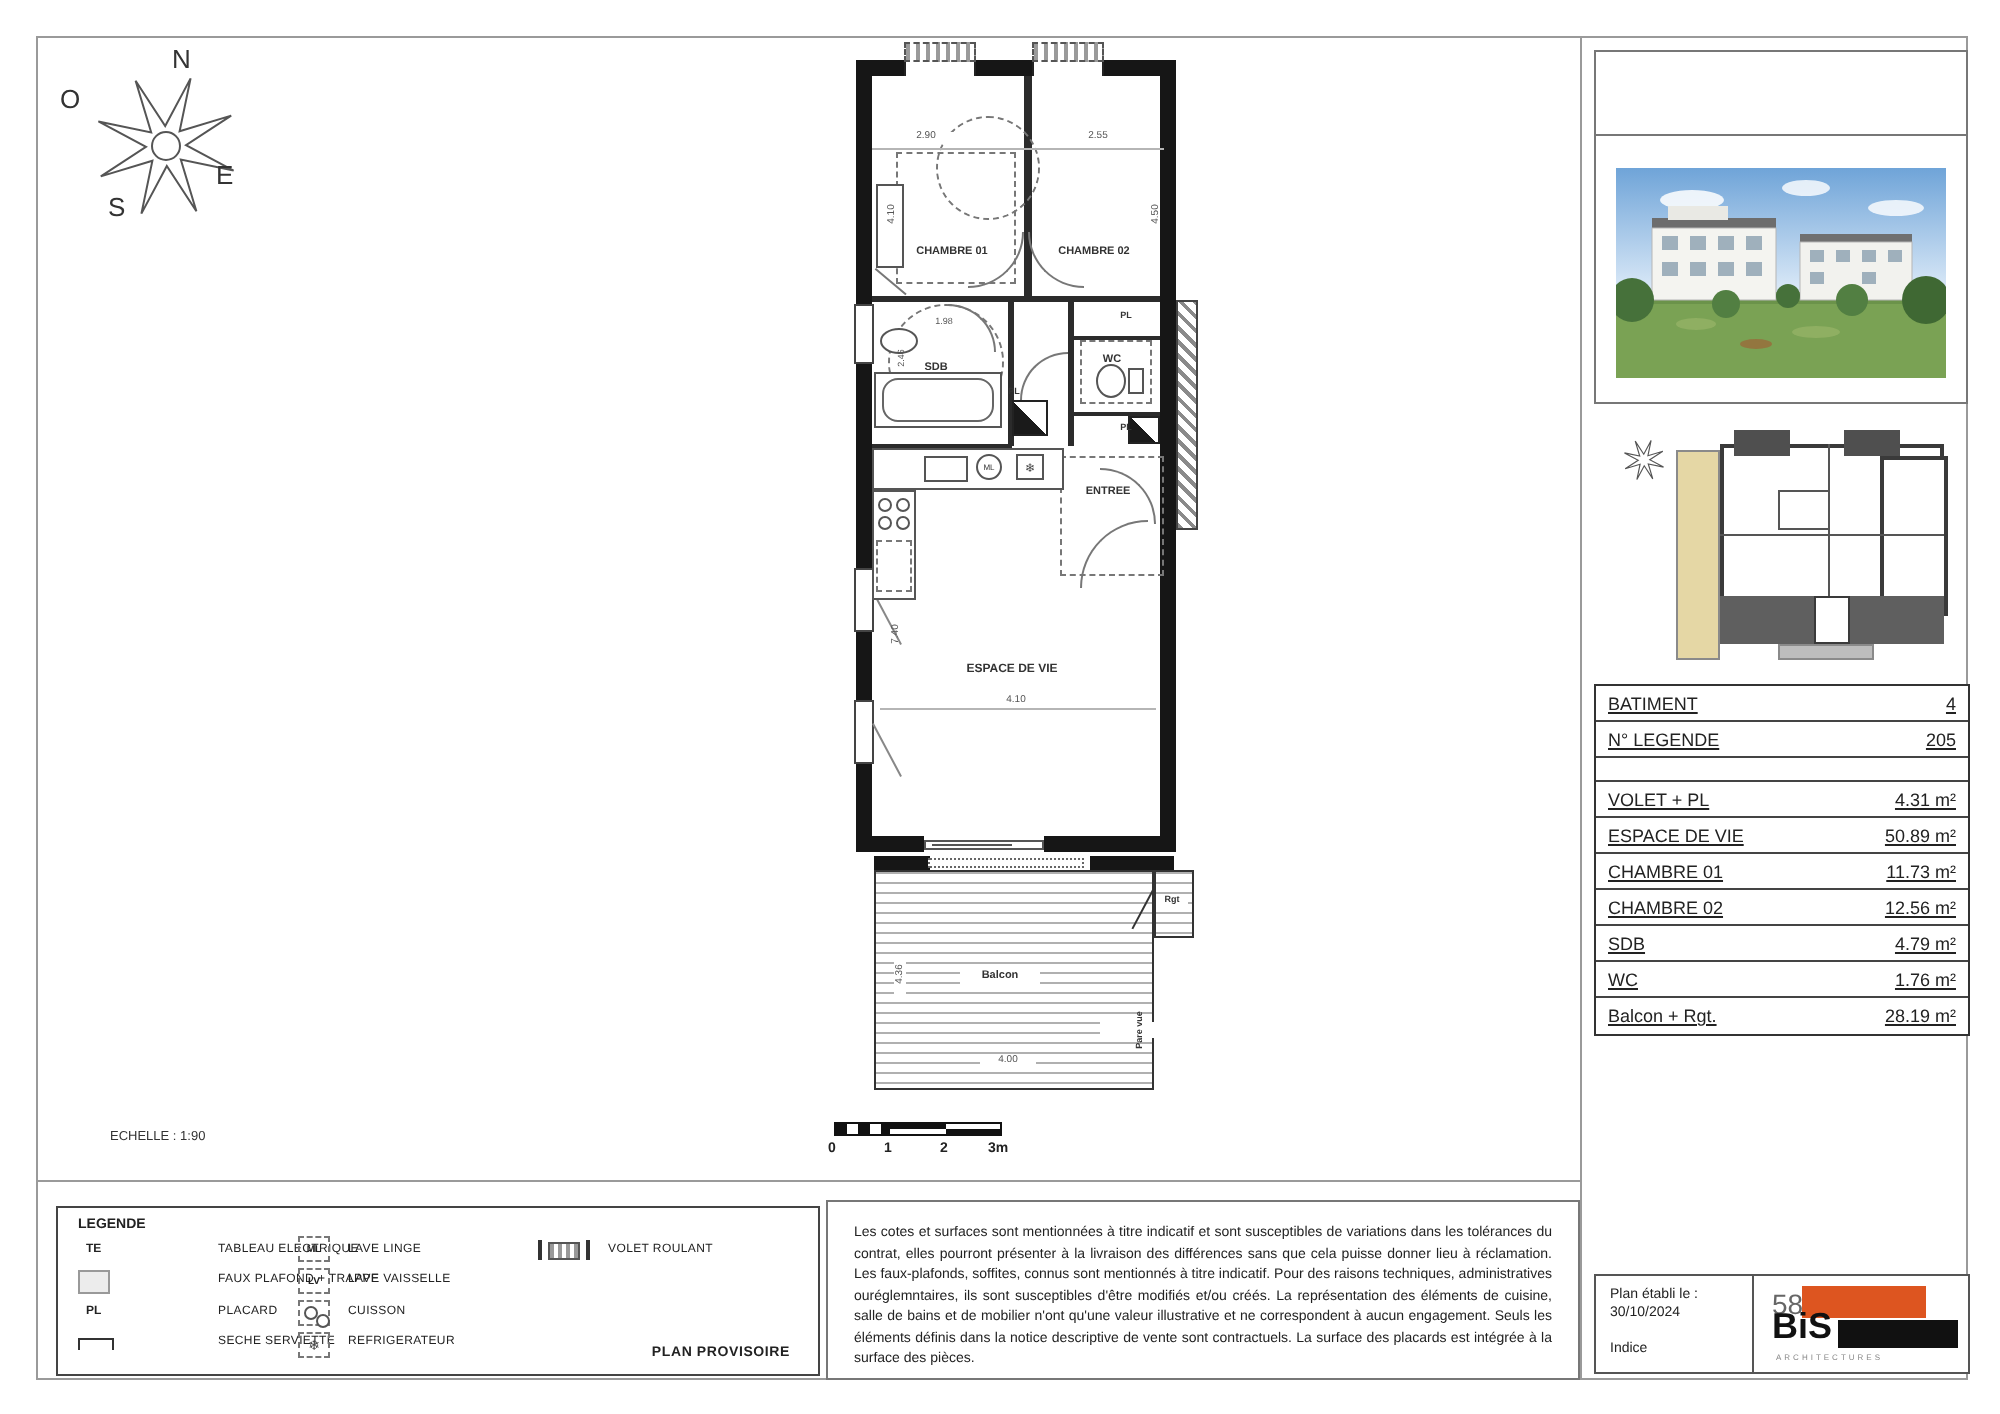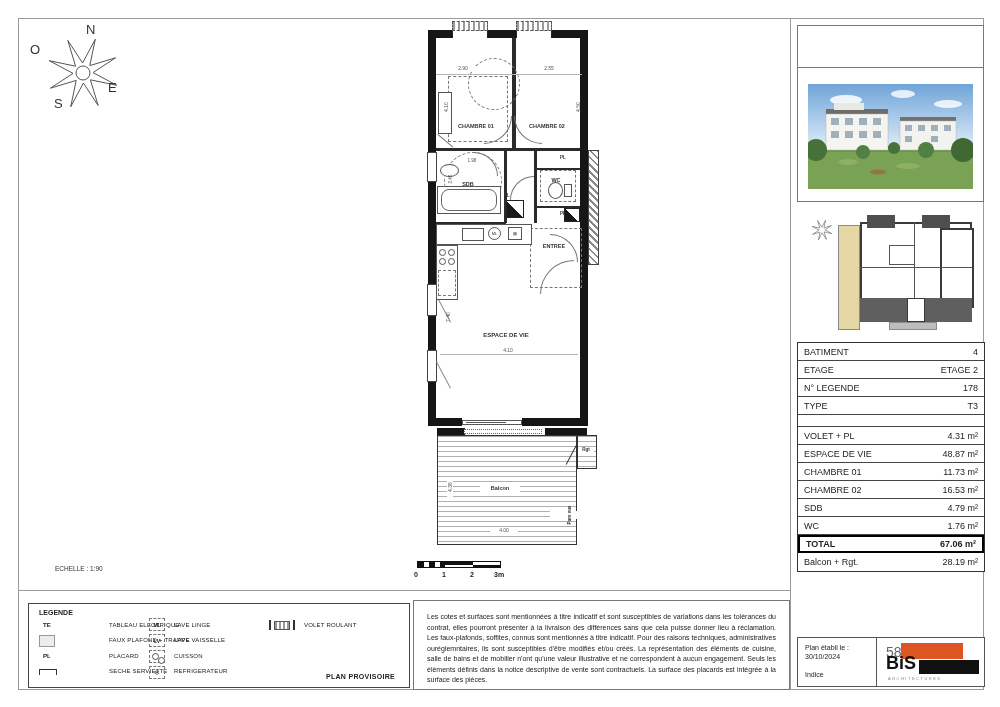--- a/index.html
+++ b/index.html
@@ -21,21 +21,21 @@
   .arc{border:0 solid transparent;}
   .arc-tl{border-top:1px solid #777;border-left:1px solid #777;border-top-left-radius:100%;}
   .arc-tr{border-top:1px solid #777;border-right:1px solid #777;border-top-right-radius:100%;}
   .arc-bl{border-bottom:1px solid #777;border-left:1px solid #777;border-bottom-left-radius:100%;}
   .arc-br{border-bottom:1px solid #777;border-right:1px solid #777;border-bottom-right-radius:100%;}
   .circ{border:1px solid #555;border-radius:50%;background:#fff;}
   .shaft{border:1px solid #222;background:linear-gradient(45deg,#1a1a1a 49%,#fff 50%);}
   
   .itable{border:1px solid #333;background:#fff;}
   .trow{display:flex;justify-content:space-between;align-items:center;height:18px;
-        border-bottom:1px solid #444;padding:0 6px;font-size:9px;box-sizing:border-box;}
+        border-bottom:1px solid #444;padding:0 6px;font-size:9px;box-sizing:border-box;text-decoration:underline;}
   .trow:last-child{border-bottom:none;}
   .trow-spacer{height:12px;}
   .trow-total{border:2px solid #000;font-weight:bold;}
   
   .legend-sym{font-size:6px;font-weight:bold;color:#222;}
   .legend-lbl{font-size:6px;color:#222;letter-spacing:.2px;}
   
   .notes{font-size:7px;line-height:1.5;color:#222;text-align:justify;}
   
   .foot-txt{font-size:7px;color:#222;line-height:1.35;}
@@ -232,62 +232,50 @@
     <div class="abs" style="left:110px;top:93px;width:18px;height:24px;background:#fff;border:1px solid #3a3a3a;"></div>
     <div class="abs" style="left:92px;top:117px;width:48px;height:8px;background:#bdbdbd;border:1px solid #8a8a8a;"></div>
   </div>
 
   <div class="abs itable" style="left:797px;top:342px;width:188px;">
     <div class="trow">
         <span>BATIMENT</span>
         <span>4</span>
       </div>
     <div class="trow">
-        <span>ETAGE</span>
-        <span>ETAGE 2</span>
-      </div>
-    <div class="trow">
         <span>N° LEGENDE</span>
-        <span>178</span>
-      </div>
-    <div class="trow">
-        <span>TYPE</span>
-        <span>T3</span>
+        <span>205</span>
       </div>
     <div class="trow trow-spacer">
         <span></span>
         <span></span>
       </div>
     <div class="trow">
         <span>VOLET + PL</span>
         <span>4.31 m²</span>
       </div>
     <div class="trow">
         <span>ESPACE DE VIE</span>
-        <span>48.87 m²</span>
+        <span>50.89 m²</span>
       </div>
     <div class="trow">
         <span>CHAMBRE 01</span>
         <span>11.73 m²</span>
       </div>
     <div class="trow">
         <span>CHAMBRE 02</span>
-        <span>16.53 m²</span>
+        <span>12.56 m²</span>
       </div>
     <div class="trow">
         <span>SDB</span>
         <span>4.79 m²</span>
       </div>
     <div class="trow">
         <span>WC</span>
         <span>1.76 m²</span>
-      </div>
-    <div class="trow trow-total">
-        <span>TOTAL</span>
-        <span>67.06 m²</span>
       </div>
     <div class="trow">
         <span>Balcon + Rgt.</span>
         <span>28.19 m²</span>
       </div>
   </div>
 
   <div class="abs box" style="left:797px;top:637px;width:188px;height:50px;border-color:#555;">
     <div class="abs" style="left:78px;top:0;width:1px;height:100%;background:#555;"></div>
     <div class="abs foot-txt" style="left:7px;top:5px;">Plan établi le :</div>

